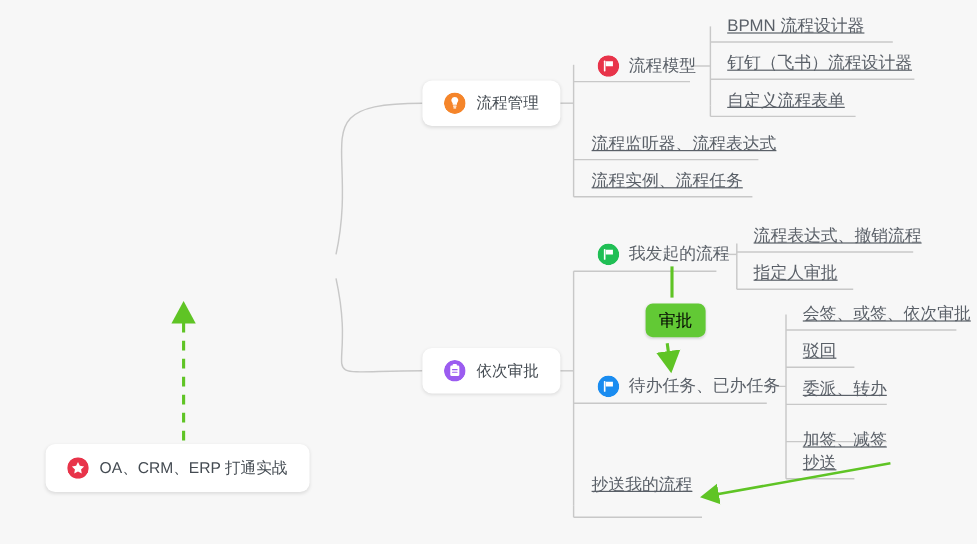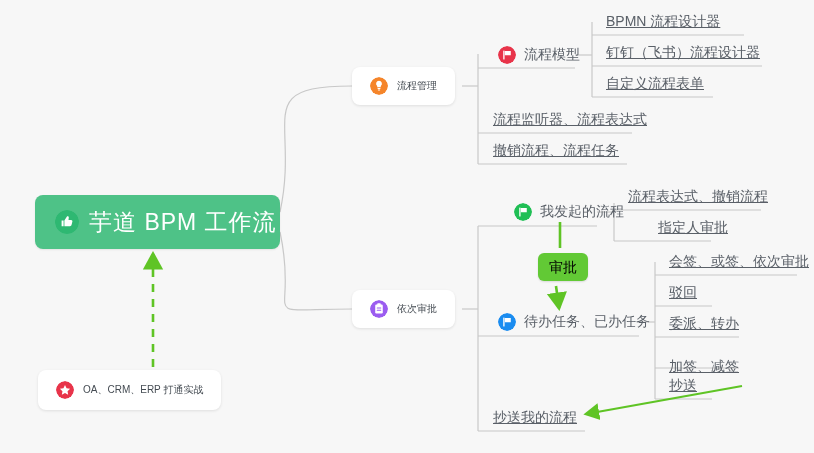--- a/index.html
+++ b/index.html
@@ -54,21 +54,21 @@
   }
   .root .label { margin-left: 10px; }
 
   
   .card {
     background: #ffffff;
     border-radius: 8px;
     padding: 0 18px;
     height: 38px;
     color: #444b52;
-    font-size: 10px;
+    font-size: 13px;
     box-shadow: 0 1px 3px rgba(0,0,0,0.10);
   }
   .card .label { margin-left: 9px; }
 
   
   .leaf {
     color: #5a6068;
     font-size: 14px;
     height: 26px;
     padding: 0 6px;
@@ -153,28 +153,20 @@
       <marker id="ah-green" markerWidth="9" markerHeight="9" refX="6" refY="4.5" orient="auto" markerUnits="strokeWidth">
         <path d="M0,0.6 L7.2,4.5 L0,8.4 z" fill="#5fc425"></path>
       </marker>
     </defs>
     <path d="M560 222 L 560 248" stroke="#5fc425" stroke-width="2.6" fill="none"></path>
     <path d="M556 286 L 559 308" stroke="#5fc425" stroke-width="2.6" fill="none" marker-end="url(#ah-green)"></path>
     <path d="M742 386 L 586 414" stroke="#5fc425" stroke-width="2.2" fill="none" marker-end="url(#ah-green)"></path>
     <path d="M153 397 L 153 254" stroke="#5fc425" stroke-width="2.6" fill="none" stroke-dasharray="8 7" marker-end="url(#ah-green)"></path>
   </svg>
 
-  <div class="node root">
-    <svg class="ricon big" viewBox="0 0 24 24" xmlns="http://www.w3.org/2000/svg">
-      <circle cx="12" cy="12" r="12" fill="#2eb872"></circle>
-      <path d="M9.4 10.6 l2.4-3.9 c.6-.9 2 -.5 2 .7 l-.3 2.5 h2.6 c.9 0 1.5 .8 1.3 1.6 l-.9 3.6 c-.2 .7-.8 1.2-1.5 1.2 H9.4 z
-               M6.6 10.6 h2 v5.7 h-2 z" fill="#ffffff"></path>
-    </svg>
-    <span class="label">芋道 BPM 工作流</span>
-  </div>
 
   <div class="node card" style="left:352px; top:67px;">
     <svg class="ricon" viewBox="0 0 20 20" xmlns="http://www.w3.org/2000/svg">
       <circle cx="10" cy="10" r="10" fill="#f5852a"></circle>
       <path d="M10 4.2 a3.3 3.3 0 0 0 -2 5.9 v1.3 h4 v-1.3 a3.3 3.3 0 0 0 -2 -5.9 z" fill="#ffffff"></path>
       <rect x="8.3" y="12.1" width="3.4" height="1.1" rx="0.5" fill="#ffffff"></rect>
       <rect x="8.7" y="13.8" width="2.6" height="1.1" rx="0.5" fill="#ffffff"></rect>
     </svg>
     <span class="label">流程管理</span>
   </div>
@@ -195,47 +187,47 @@
     <span class="label">自定义流程表单</span>
   </div>
   <div class="node leaf noicon" style="left:600px; top:40px;">
     <span class="label">钉钉（飞书）流程设计器</span>
   </div>
 
   <div class="node leaf noicon" style="left:487px; top:107px;">
     <span class="label">流程监听器、流程表达式</span>
   </div>
   <div class="node leaf noicon" style="left:487px; top:138px;">
-    <span class="label">撤销流程、流程任务</span>
+    <span class="label">流程实例、流程任务</span>
   </div>
 
   <div class="node card" style="left:352px; top:290px;">
     <svg class="ricon" viewBox="0 0 20 20" xmlns="http://www.w3.org/2000/svg">
       <circle cx="10" cy="10" r="10" fill="#9b5cf0"></circle>
       <rect x="5.8" y="5.1" width="8.4" height="9.8" rx="1.3" fill="#ffffff"></rect>
       <rect x="8" y="3.7" width="4" height="2.3" rx="0.9" fill="#ffffff"></rect>
       <rect x="7.4" y="8.4" width="5.2" height="1.1" rx="0.5" fill="#9b5cf0"></rect>
       <rect x="7.4" y="10.8" width="5.2" height="1.1" rx="0.5" fill="#9b5cf0"></rect>
     </svg>
     <span class="label">依次审批</span>
   </div>
 
-  <div class="node leaf" style="left:508px; top:199px;">
+  <div class="node leaf" style="left:492px; top:199px;">
     <svg class="ricon" viewBox="0 0 20 20" xmlns="http://www.w3.org/2000/svg">
       <circle cx="10" cy="10" r="10" fill="#20bf55"></circle>
       <rect x="5.8" y="5" width="1.5" height="10" rx="0.6" fill="#ffffff"></rect>
       <path d="M7.6 5.6 h6.6 v4.6 h-6.6 z" fill="#ffffff"></path>
     </svg>
     <span class="label">我发起的流程</span>
   </div>
 
   <div class="node leaf noicon" style="left:622px; top:184px;">
     <span class="label">流程表达式、撤销流程</span>
   </div>
-  <div class="node leaf noicon" style="left:652px; top:215px;">
+  <div class="node leaf noicon" style="left:622px; top:215px;">
     <span class="label">指定人审批</span>
   </div>
 
   <div class="badge" style="left:538px; top:253px;">
     <span>审批</span>
   </div>
 
   <div class="node leaf" style="left:492px; top:309px;">
     <svg class="ricon" viewBox="0 0 20 20" xmlns="http://www.w3.org/2000/svg">
       <circle cx="10" cy="10" r="10" fill="#1a8cf0"></circle>
@@ -254,21 +246,21 @@
   <div class="node leaf noicon" style="left:663px; top:311px;">
     <span class="label">委派、转办</span>
   </div>
   <div class="node leaf noicon" style="left:663px; top:342px;margin-top:12px;">
     <span class="label">加签、减签</span>
   </div>
   <div class="node leaf noicon" style="left:663px; top:373px;">
     <span class="label">抄送</span>
   </div>
 
-  <div class="node leaf noicon" style="left:487px; top:405px;text-align:center;">
+  <div class="node leaf noicon" style="left:487px; top:391px;text-align:center;">
     <span class="label">抄送我的流程</span>
   </div>
 
   <div class="node card" style="left:38px; top:370px; height:40px;align-items:center;">
     <svg class="ricon" viewBox="0 0 20 20" xmlns="http://www.w3.org/2000/svg">
       <circle cx="10" cy="10" r="10" fill="#e8344a"></circle>
       <path d="M10 4.4 l1.75 3.55 3.92 .57 -2.84 2.76 .67 3.9 L10 13.34 6.5 15.18 7.17 11.28 4.33 8.52 8.25 7.95 z" fill="#ffffff"></path>
     </svg>
     <span class="label">OA、CRM、ERP 打通实战</span>
   </div>

